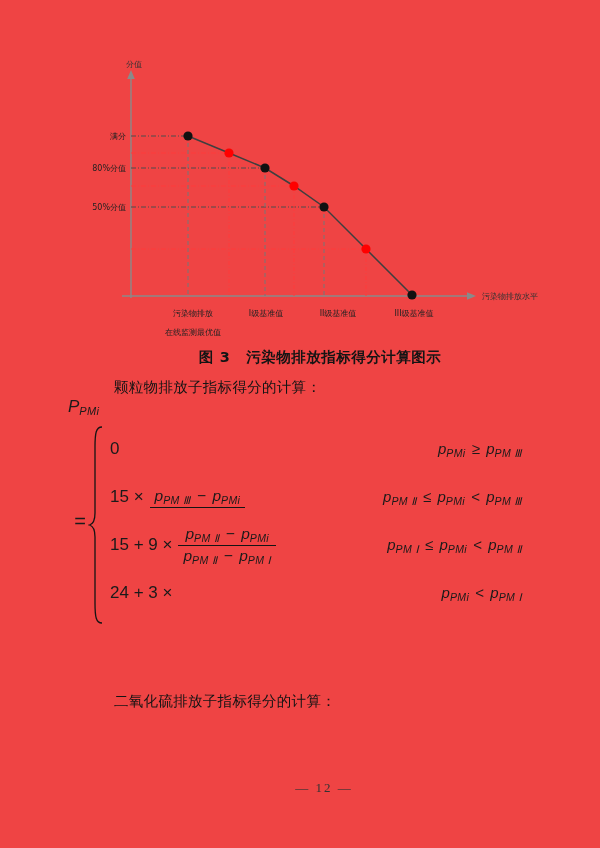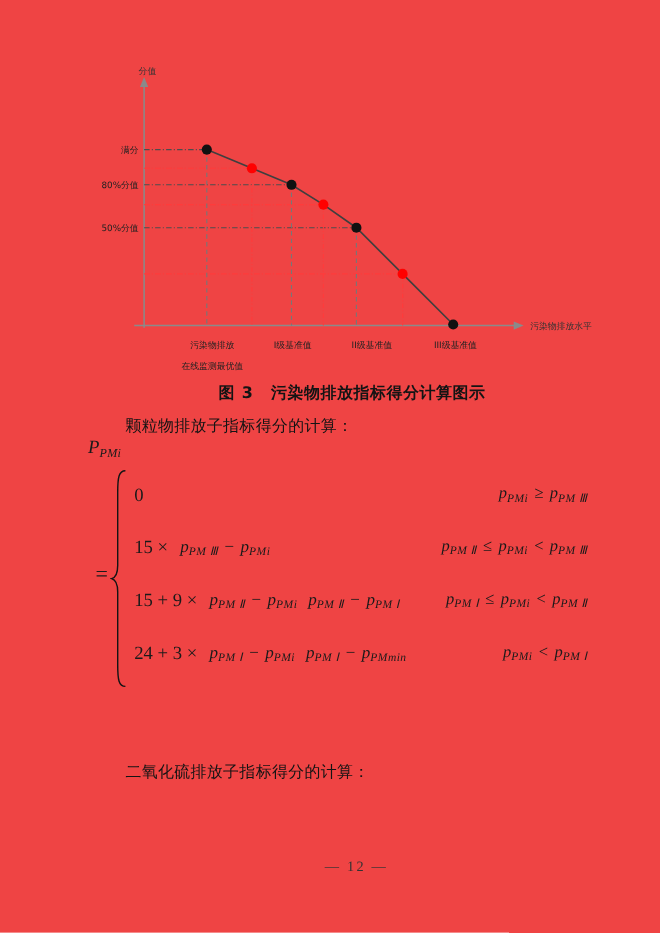--- a/index.html
+++ b/index.html
@@ -76,24 +76,24 @@
     color: #141414;
     letter-spacing: 0.3px;
   }
   .para.indent { text-indent: 30px; }
   .para-1 { top: 378px; }
   .para-2 { top: 692px; }
 
   
   .math-block {
     position: absolute;
-    left: 80px;
+    left: 68px;
     top: 398px;
     width: 460px;
-    font-family: Liberation Serif, serif;
+    font-family: Liberation Sans, sans-serif;
   }
   .math-var {
     font-style: italic;
     font-size: 17px;
     line-height: 1;
   }
   .math-var .sub {
     font-size: 11px;
     font-style: italic;
     vertical-align: -0.28em;
@@ -148,21 +148,21 @@
     padding-right: 6px;
   }
 
   .lead {
     font-style: normal;
     font-size: 17px;
     margin-right: 4px;
   }
   .frac {
     display: inline-flex;
-    flex-direction: row;
+    flex-direction: column;
     align-items: center;
     vertical-align: middle;
     margin: 0 2px;
     justify-content: center;
   }
   .frac .num,
   .frac .den {
     padding: 1px 5px;
     font-size: 15.5px;
     font-style: italic;
@@ -313,29 +313,20 @@
             </span>
           </span>
           <span class="case-cond">
             <span class="it">p</span><span class="sub">PM Ⅰ</span><span class="op"> ≤ </span><span class="it">p</span><span class="sub">PMi</span><span class="op"> &lt; </span><span class="it">p</span><span class="sub">PM Ⅱ</span>
           </span>
         </div>
 
         <div class="case-row">
           <span class="case-expr">
             <span class="lead">24 + 3 ×</span>
-            <span class="frac">
-              <span class="num">
-                <span class="it">p</span><span class="sub">PM Ⅰ</span><span class="op"> − </span><span class="it">p</span><span class="sub">PMi</span>
-              </span>
-              <span class="bar"></span>
-              <span class="den">
-                <span class="it">p</span><span class="sub">PM Ⅰ</span><span class="op"> − </span><span class="it">p</span><span class="sub">PMmin</span>
-              </span>
-            </span>
           </span>
           <span class="case-cond">
             <span class="it">p</span><span class="sub">PMi</span><span class="op"> &lt; </span><span class="it">p</span><span class="sub">PM Ⅰ</span>
           </span>
         </div>
 
       </div>
     </div>
   </div>
 

